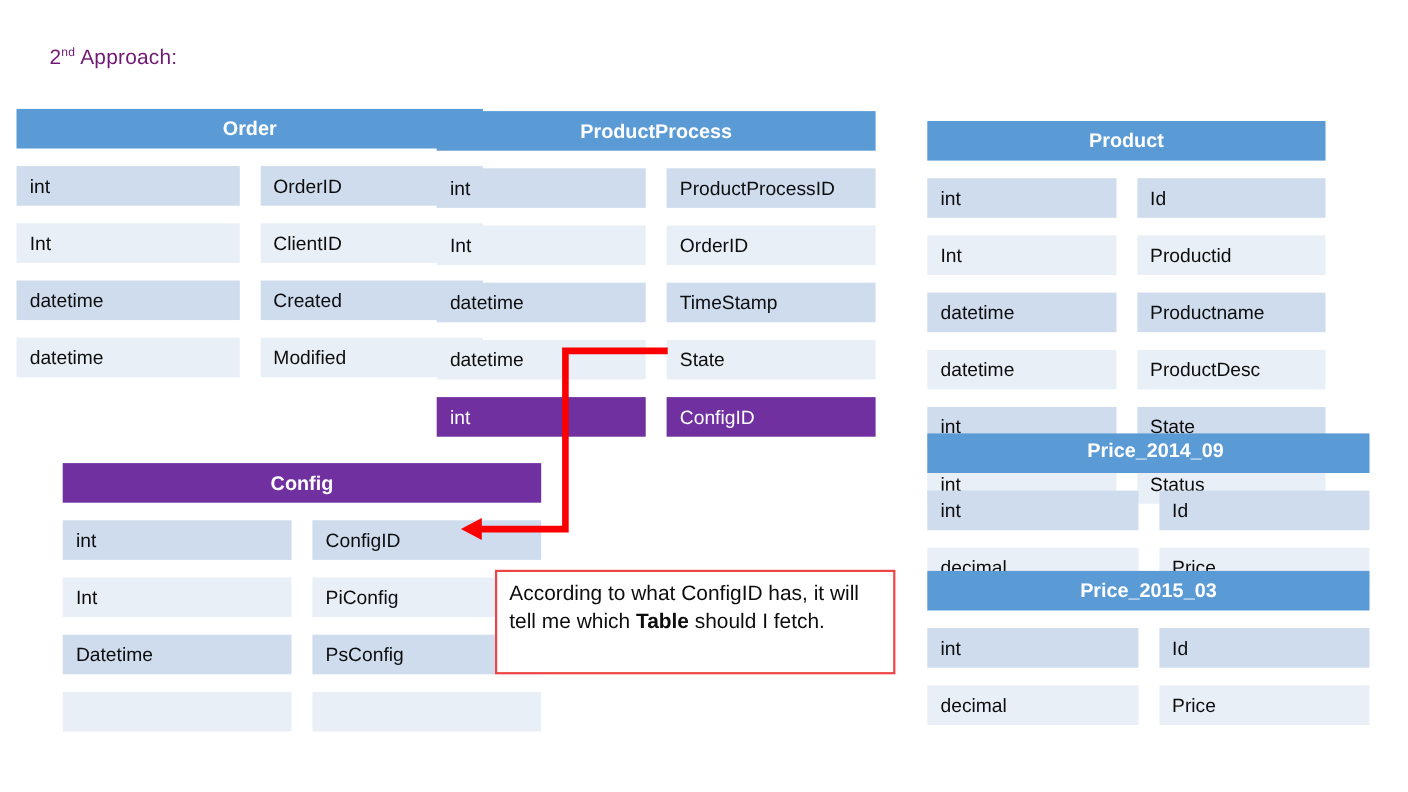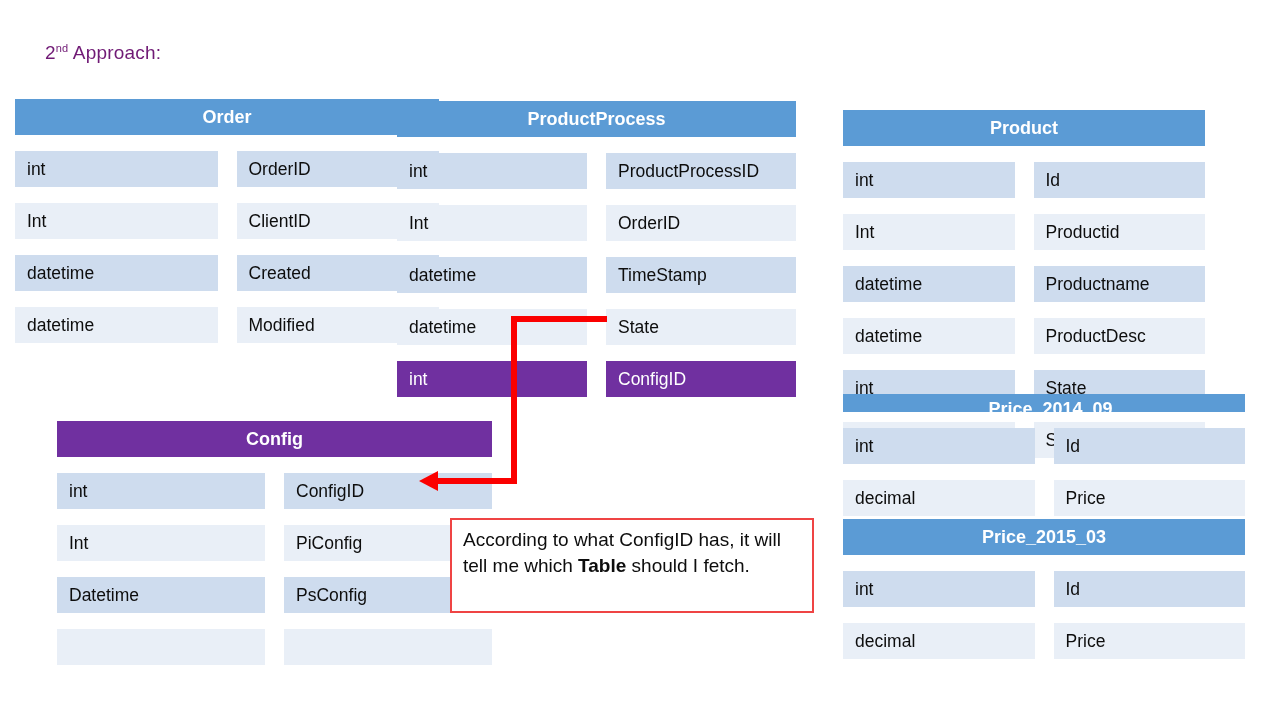--- a/index.html
+++ b/index.html
@@ -23,21 +23,21 @@
 
   .dbtable { position: absolute; }
   .tbl-header {
     height: 36px;
     line-height: 36px;
     text-align: center;
     color: var(--header-text);
     font-weight: bold;
     font-size: 18px;
   }
-  .dbtable.short-header .tbl-header { height: 18px; line-height: 30px; padding-left: 13px; }
+  .dbtable.short-header .tbl-header { height: 36px; line-height: 30px; padding-left: 13px; }
   .tbl-row {
     display: flex;
     height: 36px;
     margin-top: 16px;
     gap: 19px;
   }
   .cell {
     flex: 1 1 50%;
     line-height: 36px;
     font-size: 17.5px;

